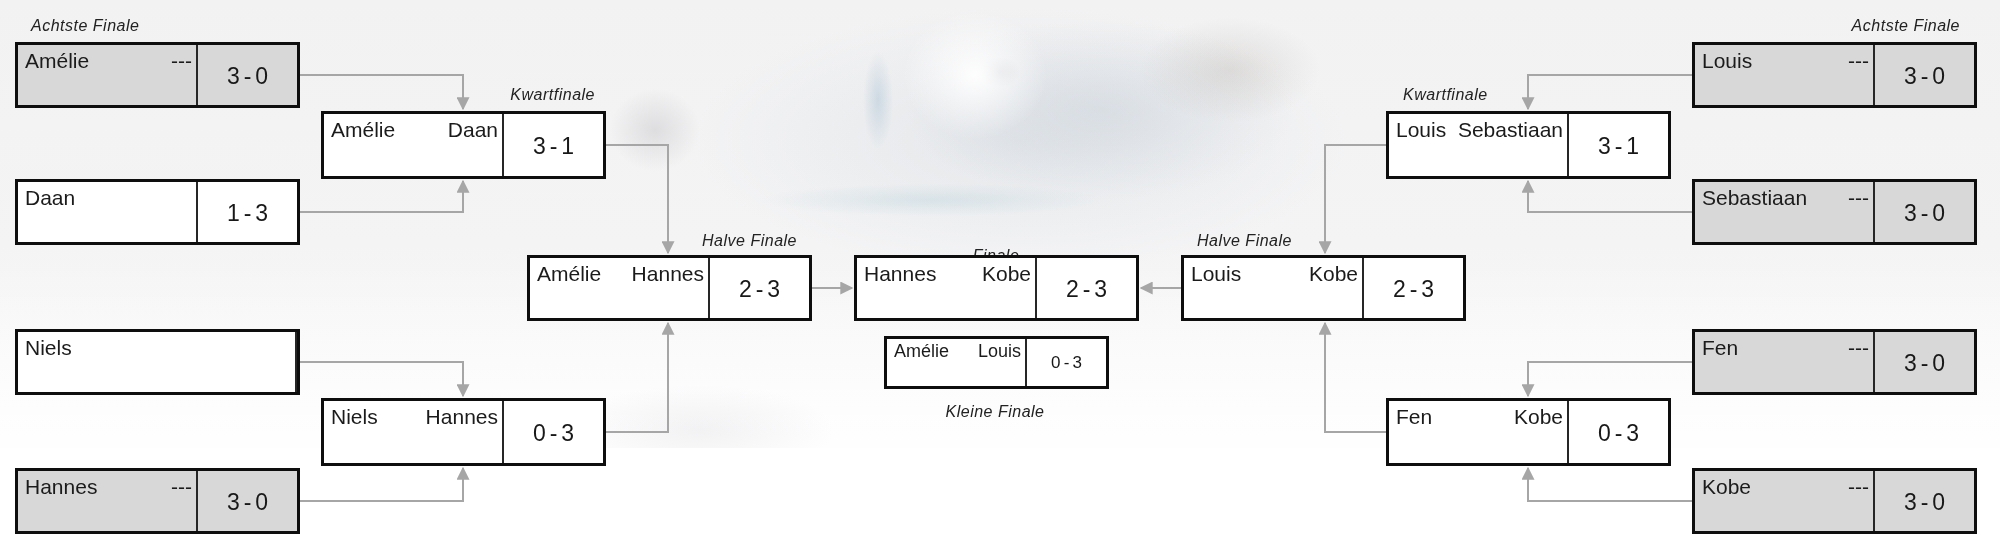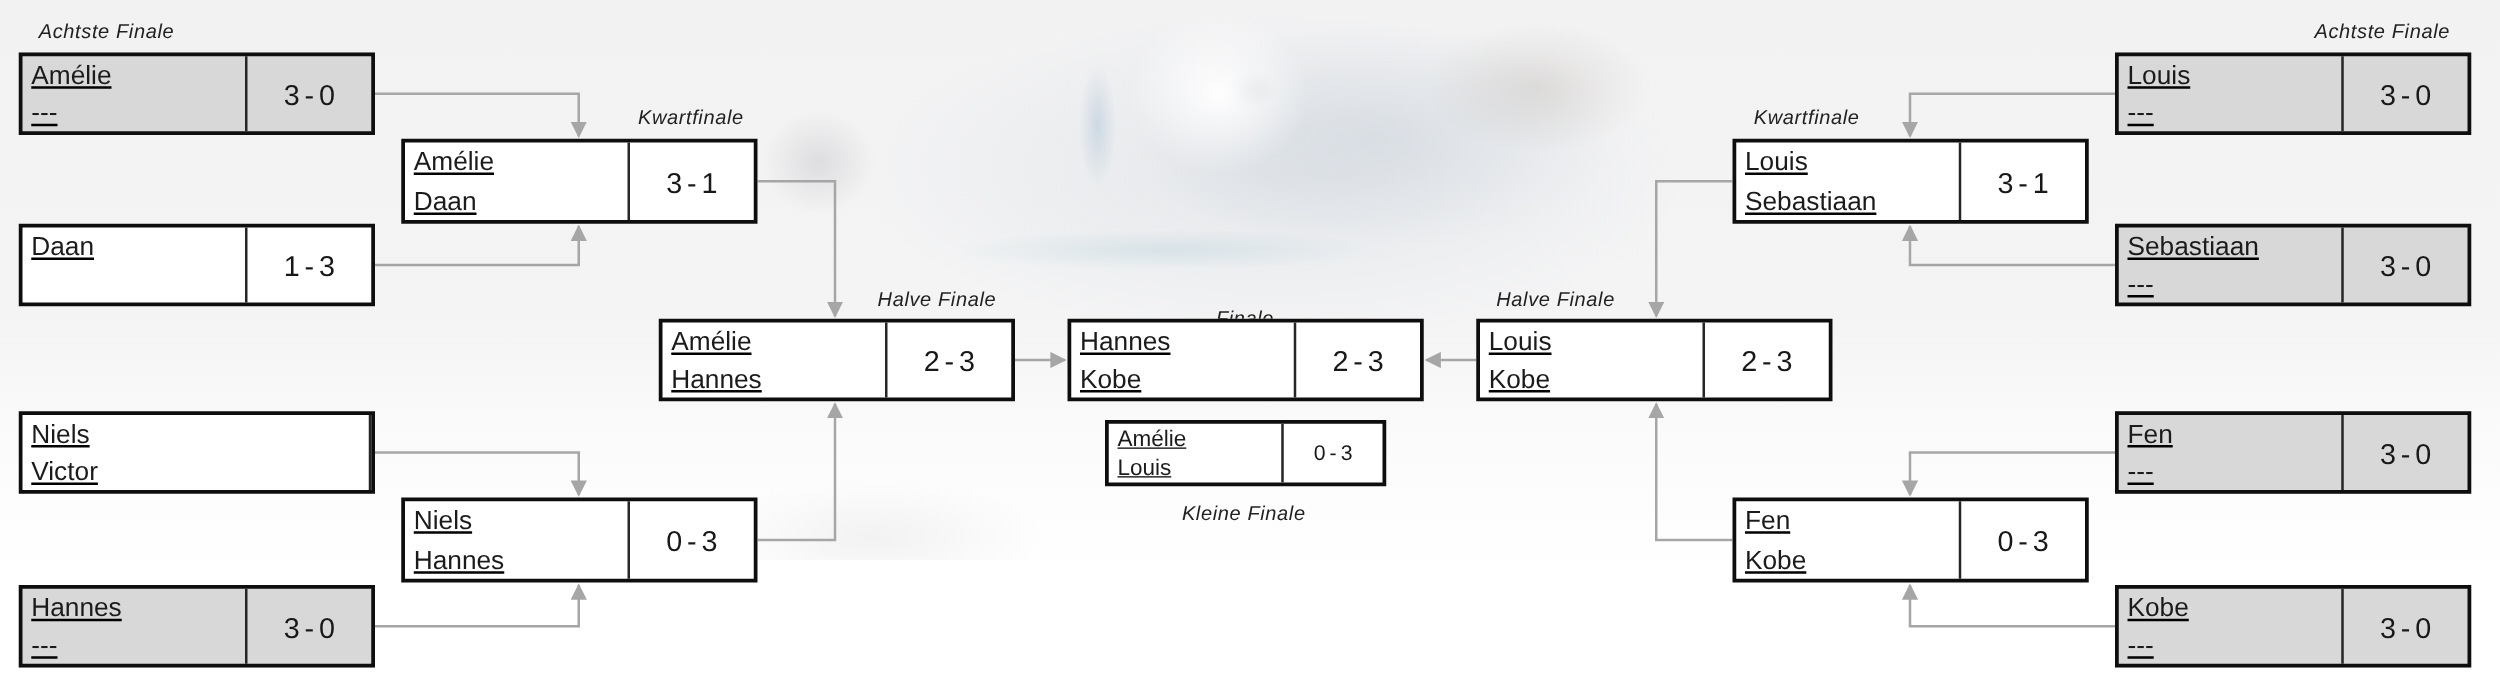--- a/index.html
+++ b/index.html
@@ -50,24 +50,22 @@
     background: #ffffff;
     display: flex;
   }
   .match.tall { height: 68px; }
   .match.bye { background: #d8d8d8; }
   .names {
     flex: 1 1 auto;
     border-right: 2px solid #262626;
     padding: 2px 4px 1px 7px;
     display: flex;
-    flex-direction: column;
     justify-content: space-between;
     overflow: hidden;
-    text-decoration: underline;
   }
   .player {
     font-size: 21px;
     line-height: 27px;
     color: #1b1b1b;
     white-space: nowrap;
   }
   .score {
     flex: 0 0 99px;
     display: flex;
@@ -138,21 +136,20 @@
   <div class="match" style="left:15px;top:179px;">
     <div class="names">
       <div class="player">Daan</div>
     </div>
     <div class="score">1 - 3</div>
   </div>
 
   <div class="match" style="left:15px;top:329px;">
     <div class="names">
       <div class="player">Niels</div>
-      <div class="player">Victor</div>
     </div>
   </div>
 
   <div class="match bye" style="left:15px;top:468px;">
     <div class="names">
       <div class="player">Hannes</div>
       <div class="player">---</div>
     </div>
     <div class="score">3 - 0</div>
   </div>

